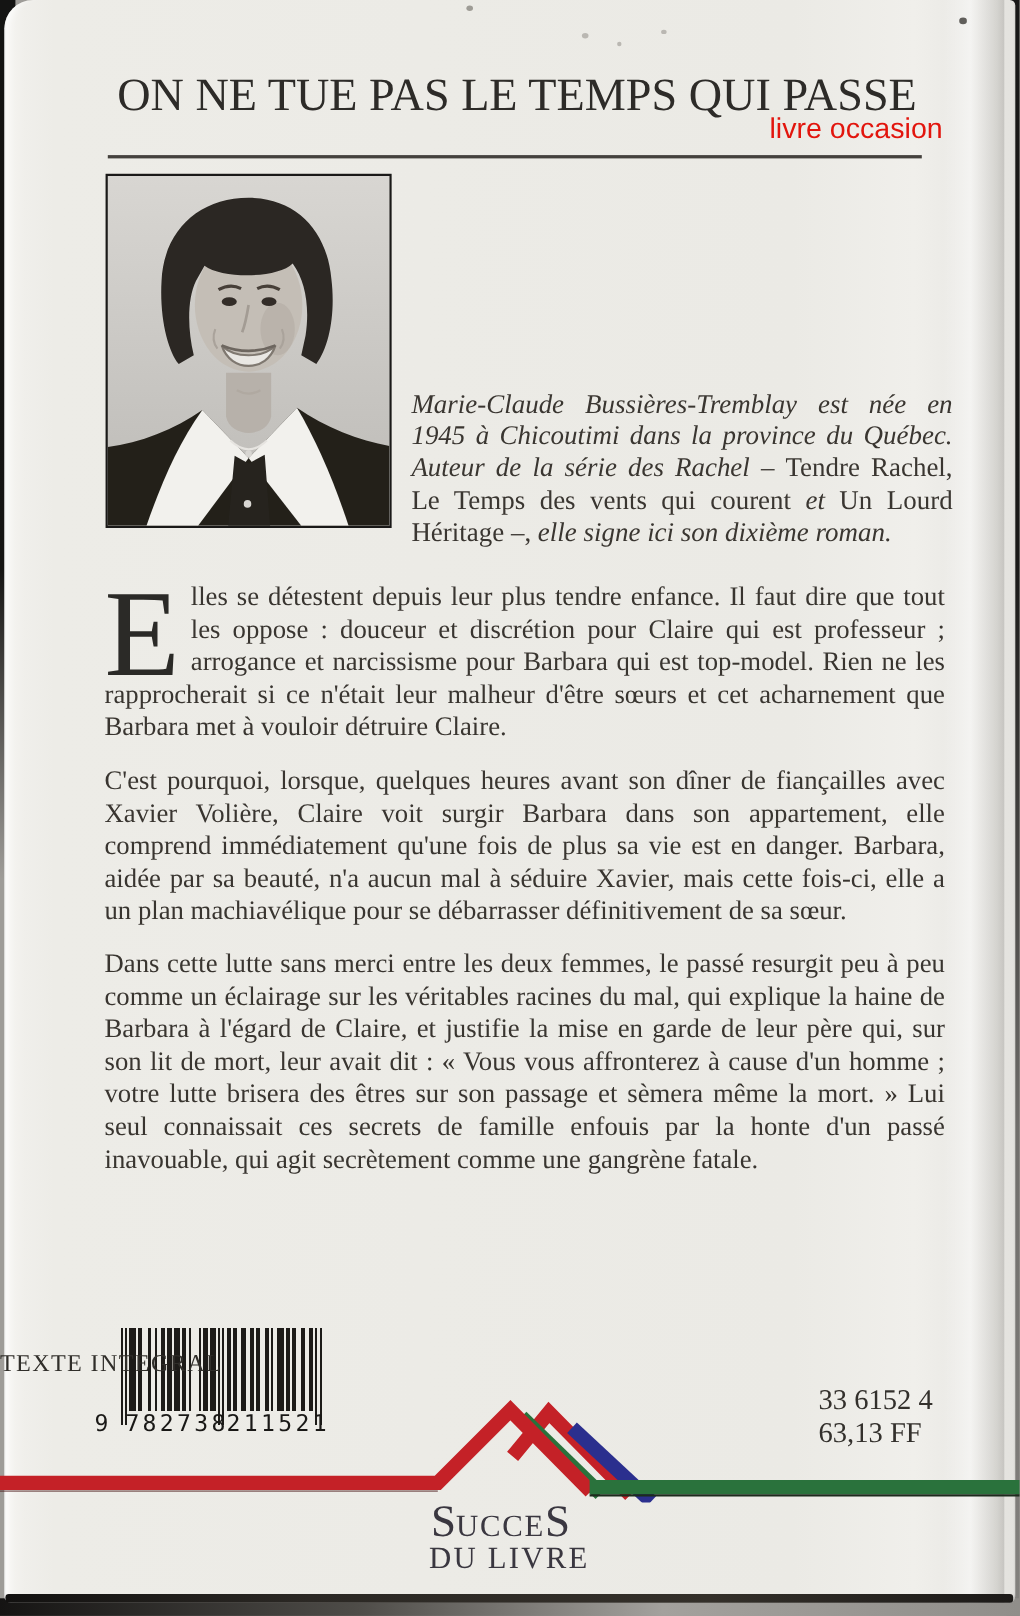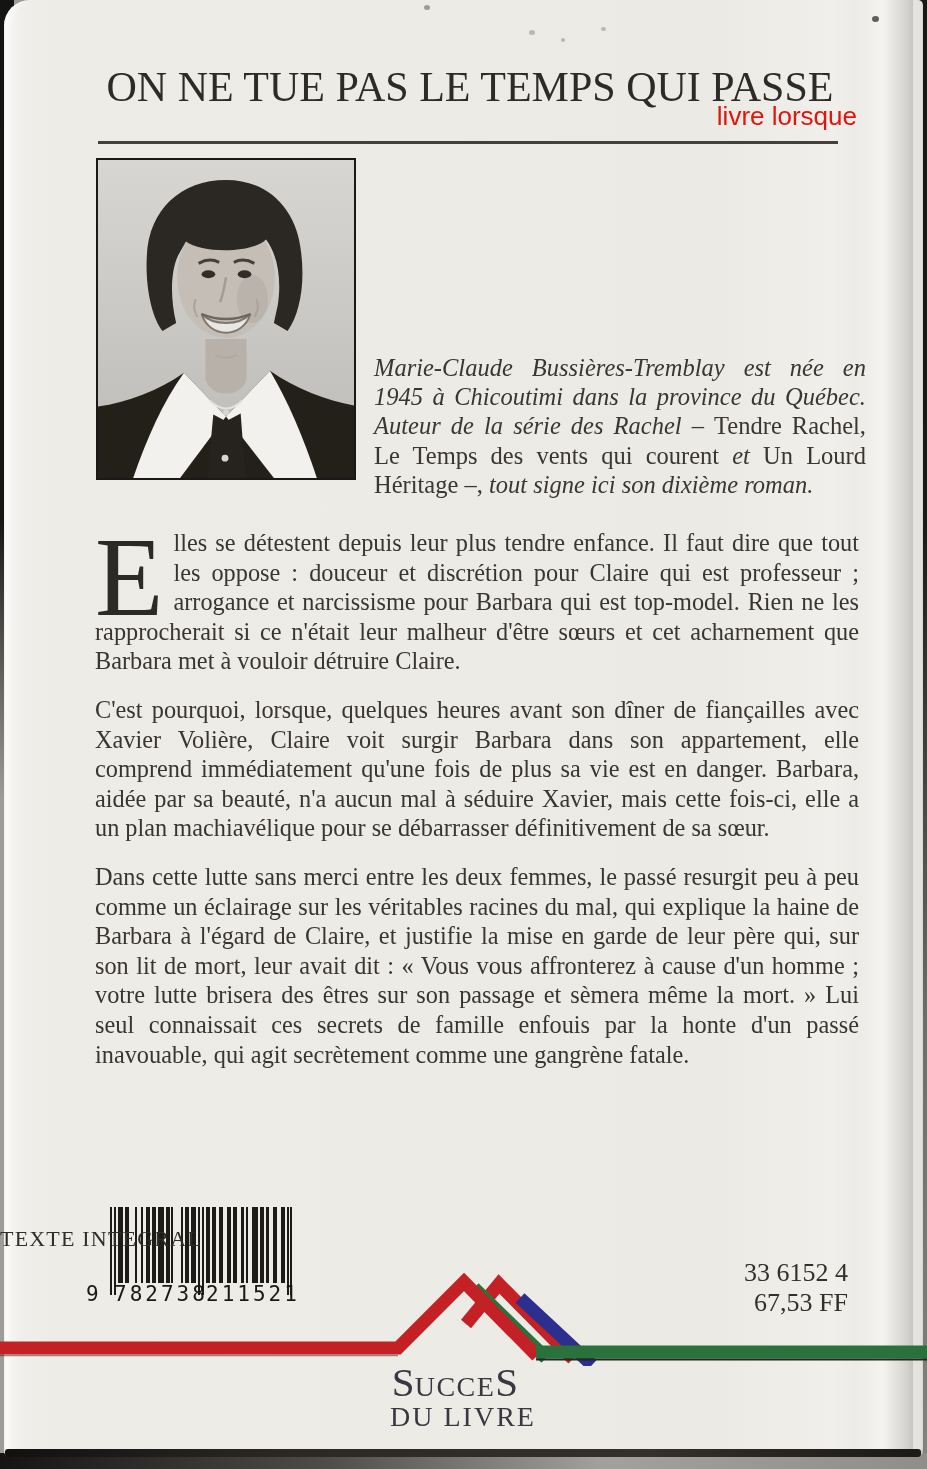--- a/index.html
+++ b/index.html
@@ -55,21 +55,21 @@
   
   .barcode-wrap{left:84px;top:1202px;width:240px;height:118px;}
   .bc-digit{position:absolute;top:80px;font-family:"DejaVu Sans Mono","Liberation Mono",monospace;
     font-size:21px;color:#191816;}
   .bc-first{left:2px;}
   .bc-g1{left:30px;width:86px;text-align:center;letter-spacing:3px;}
   .bc-g2{left:122px;width:86px;text-align:center;letter-spacing:3px;}
   
   .texte-integral{left:0;top:1226px;width:912px;text-align:left;
     font-size:22px;letter-spacing:1.2px;color:#302e2a;}
-  .code-price{top:1258px;right:79px;text-align:right;font-size:26px;line-height:30px;color:#33302c;}
+  .code-price{top:1258px;right:79px;font-size:26px;line-height:30px;color:#33302c;}
   .logo-svg{left:0;top:1266px;width:927px;height:100px;}
   .pub1{left:0;top:1358px;width:910px;text-align:center;color:#3a3740;}
   .pub1 .pubS{font-size:41px;}
   .pub1 .pubMid{font-size:28px;letter-spacing:1.5px;}
   .pub2{left:0;top:1401px;width:926px;text-align:center;font-size:28px;letter-spacing:2px;color:#3a3740;}
   .bottom-edge{left:5px;top:1449px;width:916px;height:8px;border-radius:3px;
     background:linear-gradient(to right,#121110,#2b2824 30%,#34302a 70%,#1c1a18);}
 </style>
 </head>
 <body>
@@ -81,21 +81,21 @@
 <div class="abs book"></div>
 <div class="abs page-curve"></div>
 
 <div class="speck" style="left:529px;top:30px;width:6px;height:5px;"></div>
 <div class="speck" style="left:561px;top:38px;width:4px;height:4px;"></div>
 <div class="speck" style="left:601px;top:27px;width:5px;height:4px;"></div>
 <div class="speck" style="left:424px;top:5px;width:6px;height:5px;opacity:.7;"></div>
 <div class="speck" style="left:872px;top:16px;width:7px;height:6px;opacity:.8;background:#3c3a36;"></div>
 
 <div class="abs title">ON NE TUE PAS LE TEMPS QUI PASSE</div>
-<div class="abs sticker">livre lorsque</div>
+<div class="abs sticker">livre occasion</div>
 <div class="abs rule"></div>
 
 <div class="abs photo">
   <svg viewBox="0 0 262 320" preserveAspectRatio="none">
     <defs>
       <linearGradient id="phbg" x1="0" y1="0" x2="0" y2="1">
         <stop offset="0" stop-color="#d8d6d2"></stop>
           <stop offset="1" stop-color="#bcbab6"></stop>
       </linearGradient>
     </defs>
@@ -128,21 +128,21 @@
     <path d="M106,155 Q131,165 156,155" stroke="#6d665f" stroke-width="2.5" fill="none"></path>
     <path d="M100,140 Q96,150 102,158" stroke="#aaa39b" stroke-width="2" fill="none"></path>
     <path d="M162,140 Q166,150 160,158" stroke="#aaa39b" stroke-width="2" fill="none"></path>
     <path d="M120,196 Q131,202 142,196" stroke="#b0a9a1" stroke-width="2" fill="none"></path>
 
     <path d="M114,242 Q131,258 148,242" stroke="#e6e4e0" stroke-width="2" fill="none"></path>
     <circle cx="131" cy="254" r="3" fill="#d8d6d2"></circle>
   </svg>
 </div>
 
-<div class="abs bio" id="bio"><span class="it">Marie-Claude Bussières-Tremblay est née en 1945 à Chicoutimi dans la province du Québec. Auteur de la série des Rachel – </span><span class="rm">Tendre Rachel, Le Temps des vents qui courent </span><span class="it">et </span><span class="rm">Un Lourd Héritage –, </span><span class="it">tout signe ici son dixième roman.</span></div>
+<div class="abs bio" id="bio"><span class="it">Marie-Claude Bussières-Tremblay est née en 1945 à Chicoutimi dans la province du Québec. Auteur de la série des Rachel – </span><span class="rm">Tendre Rachel, Le Temps des vents qui courent </span><span class="it">et </span><span class="rm">Un Lourd Héritage –, </span><span class="it">elle signe ici son dixième roman.</span></div>
 
 <div class="abs synopsis" id="synopsis">
     <p><span class="dropcap">E</span>lles se détestent depuis leur plus tendre enfance. Il faut dire que tout les oppose : douceur et discrétion pour Claire qui est professeur ; arrogance et narcissisme pour Barbara qui est top-model. Rien ne les rapprocherait si ce n'était leur malheur d'être sœurs et cet acharnement que Barbara met à vouloir détruire Claire.</p>
     <p>C'est pourquoi, lorsque, quelques heures avant son dîner de fiançailles avec Xavier Volière, Claire voit surgir Barbara dans son appartement, elle comprend immédiatement qu'une fois de plus sa vie est en danger. Barbara, aidée par sa beauté, n'a aucun mal à séduire Xavier, mais cette fois-ci, elle a un plan machiavélique pour se débarrasser définitivement de sa sœur.</p>
     <p>Dans cette lutte sans merci entre les deux femmes, le passé resurgit peu à peu comme un éclairage sur les véritables racines du mal, qui explique la haine de Barbara à l'égard de Claire, et justifie la mise en garde de leur père qui, sur son lit de mort, leur avait dit : « Vous vous affronterez à cause d'un homme ; votre lutte brisera des êtres sur son passage et sèmera même la mort. » Lui seul connaissait ces secrets de famille enfouis par la honte d'un passé inavouable, qui agit secrètement comme une gangrène fatale.</p>
   </div>
 
 <div class="abs barcode-wrap">
   <svg id="bars" viewBox="0 0 240 100" width="240" height="100" shape-rendering="crispEdges">
       <rect x="26.00" y="5" width="1.92" height="88" fill="#1d1b18"></rect>
@@ -201,21 +201,21 @@
     </svg>
   <span class="bc-digit bc-first">9</span>
   <span class="bc-digit bc-g1">782738</span>
   <span class="bc-digit bc-g2">211521</span>
 </div>
 
 <div class="abs texte-integral">TEXTE INTEGRAL</div>
 
 <div class="abs code-price">
   <div>33 6152 4</div>
-  <div>67,53 FF</div>
+  <div>63,13 FF</div>
 </div>
 
 <svg class="abs logo-svg" viewBox="0 0 927 100">
   <path d="M466,58 L499,18 L573,93" stroke="var(--logo-red)" stroke-width="13" fill="none"></path>
   <path d="M520,32 L592,99" stroke="var(--logo-blue)" stroke-width="13" fill="none"></path>
   <path d="M474,22 L546,92" stroke="var(--logo-green)" stroke-width="13" fill="none"></path>
   <path d="M-4,82 L398,82 L464,16 L537,90" stroke="var(--logo-red)" stroke-width="13" fill="none"></path>
   <path d="M-4,89.5 L398,89.5" stroke="rgba(70,20,20,.5)" stroke-width="1.6" fill="none"></path>
   <path d="M536,86 L930,86" stroke="var(--logo-green)" stroke-width="13" fill="none"></path>
   <path d="M536,93.5 L930,93.5" stroke="#1d2b1d" stroke-width="2" fill="none"></path>

